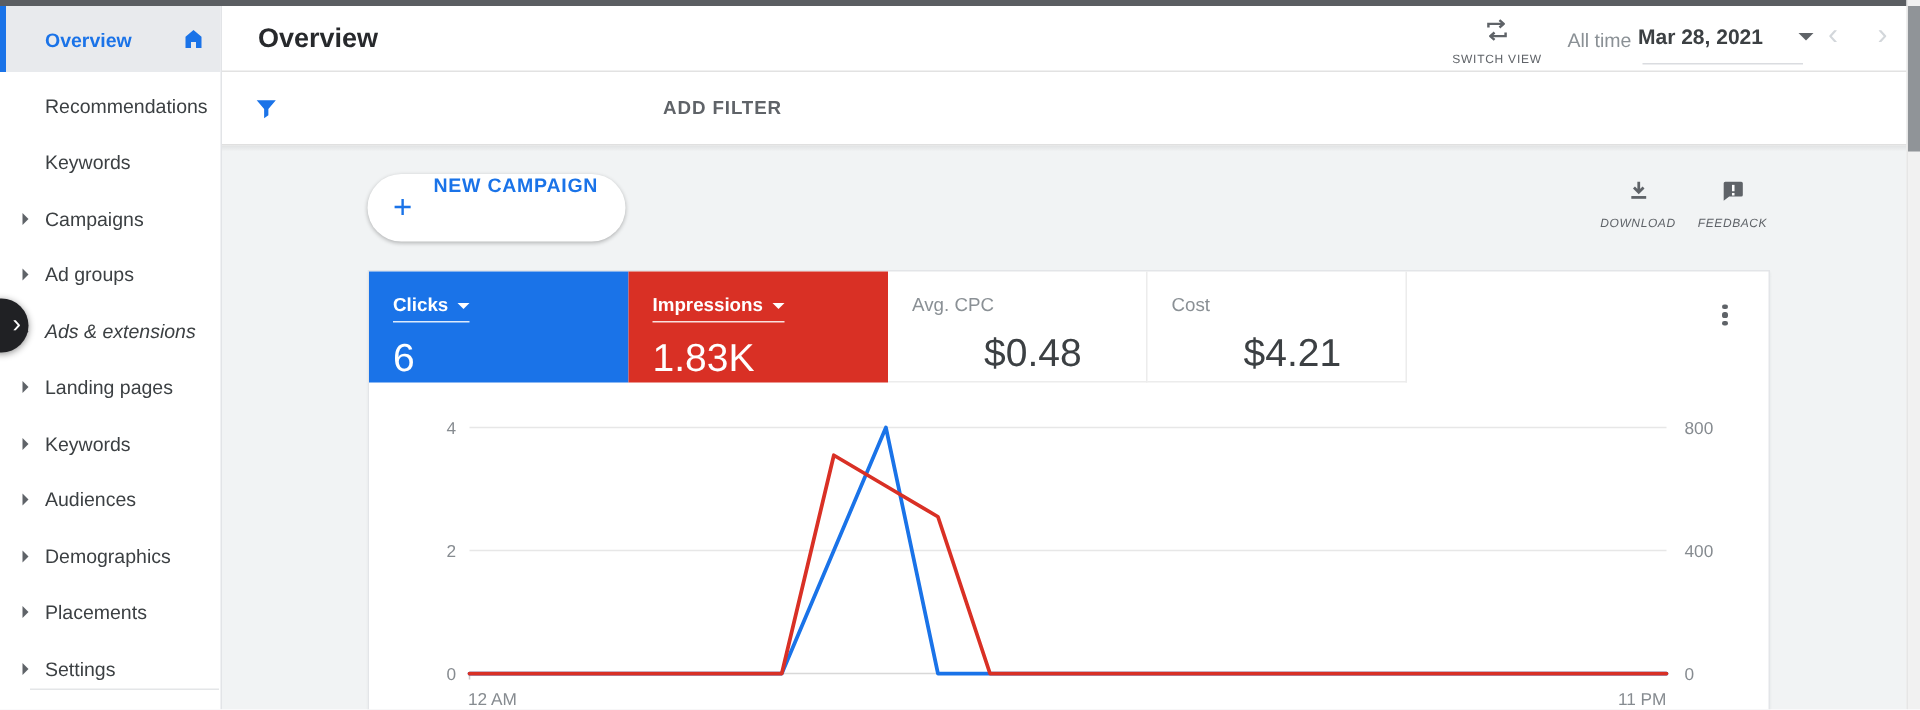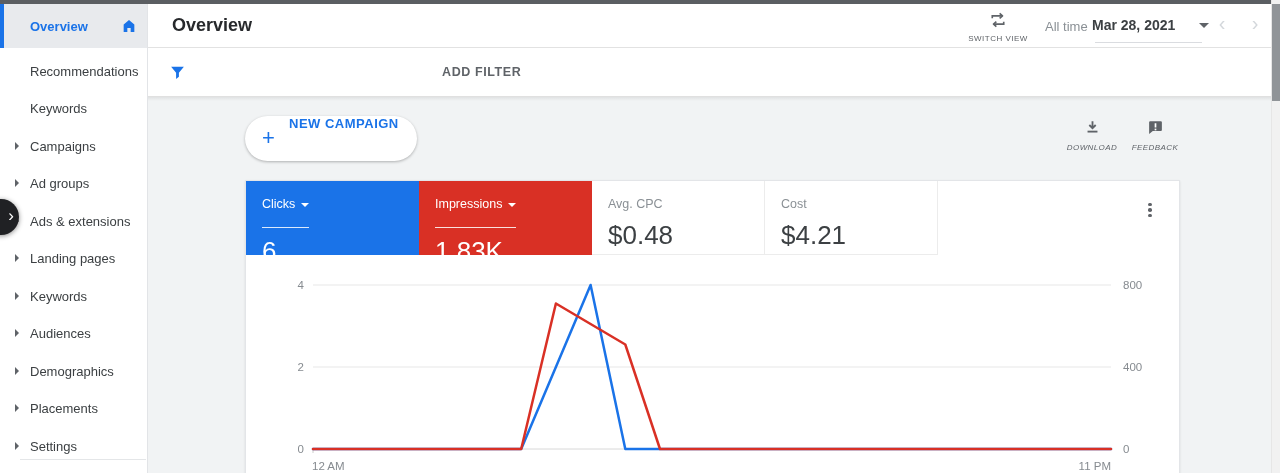--- a/index.html
+++ b/index.html
@@ -61,27 +61,27 @@
   #download-btn { left:914px; }
   #feedback-btn { left:977px; }
 
   
   .card { position:absolute; left:97px; top:83px; width:935px; height:294px; background:#fff;
           border:1px solid #e3e5e8; box-shadow:0 1px 2px rgba(60,64,67,.12); }
   .score-row { position:absolute; left:0; top:0; width:100%; height:74px; }
   .score-box { position:absolute; top:0; width:173px; height:74px; padding:13px 0 0 16px; cursor:pointer; }
   .score-box.plain { border-right:1px solid #ececec; border-bottom:1px solid #ececec; }
   .score-box .lblwrap { display:inline-block; font-size:12.5px; }
-  .score-box.colored .lblwrap { color:#fff; font-weight:400; border-bottom:1px solid rgba(255,255,255,.85); padding-bottom:16px; }
+  .score-box.colored .lblwrap { color:#fff; font-weight:700; border-bottom:1px solid rgba(255,255,255,.85); padding-bottom:4px; }
   .score-box.plain .lblwrap { color:#8a9095; }
   .score-box .caret { display:inline-block; width:0; height:0; border-left:4px solid transparent; border-right:4px solid transparent;
                       border-top:4px solid #fff; margin-left:6px; vertical-align:1px; }
   .score-box .val { margin-top:8px; font-size:26px; }
   .score-box.colored .val { color:#fff; }
-  .score-box.plain .val { color:#3c4043; }
+  .score-box.plain .val { color:#3c4043;margin-left:48px; }
   .kebab { position:absolute; right:20px; top:20px; width:18px; height:18px; display:flex; flex-direction:column;
            align-items:center; justify-content:center; gap:2px; cursor:pointer; }
   .kebab i { width:3.5px; height:3.5px; border-radius:50%; background:#5f6368; }
 
   #overview-chart { position:absolute; left:0; top:75px; }
 
   
   .scrollbar { position:absolute; left:1271px; top:0; width:9px; height:473px; background:#f1f1f1; border-left:1px solid #e6e6e6; }
   .scrollbar .thumb { position:absolute; left:0; top:4px; width:9px; height:97px; background:#909498; cursor:pointer; }
 </style>
@@ -108,21 +108,21 @@
           <span class="lbl">Keywords</span>
         </div>
         <div class="nav-item" style="top: 123px;">
           <span class="tri"></span>
           <span class="lbl">Campaigns</span>
         </div>
         <div class="nav-item" style="top: 160.5px;">
           <span class="tri"></span>
           <span class="lbl">Ad groups</span>
         </div>
-        <div class="nav-item" style="top: 198px;">
+        <div class="nav-item" style="top: 198px; font-style: italic;">
           <span class="tri"></span>
           <span class="lbl">Ads &amp; extensions</span>
         </div>
         <div class="nav-item" style="top: 235.5px;">
           <span class="tri"></span>
           <span class="lbl">Landing pages</span>
         </div>
         <div class="nav-item" style="top: 273px;">
           <span class="tri"></span>
           <span class="lbl">Keywords</span>

